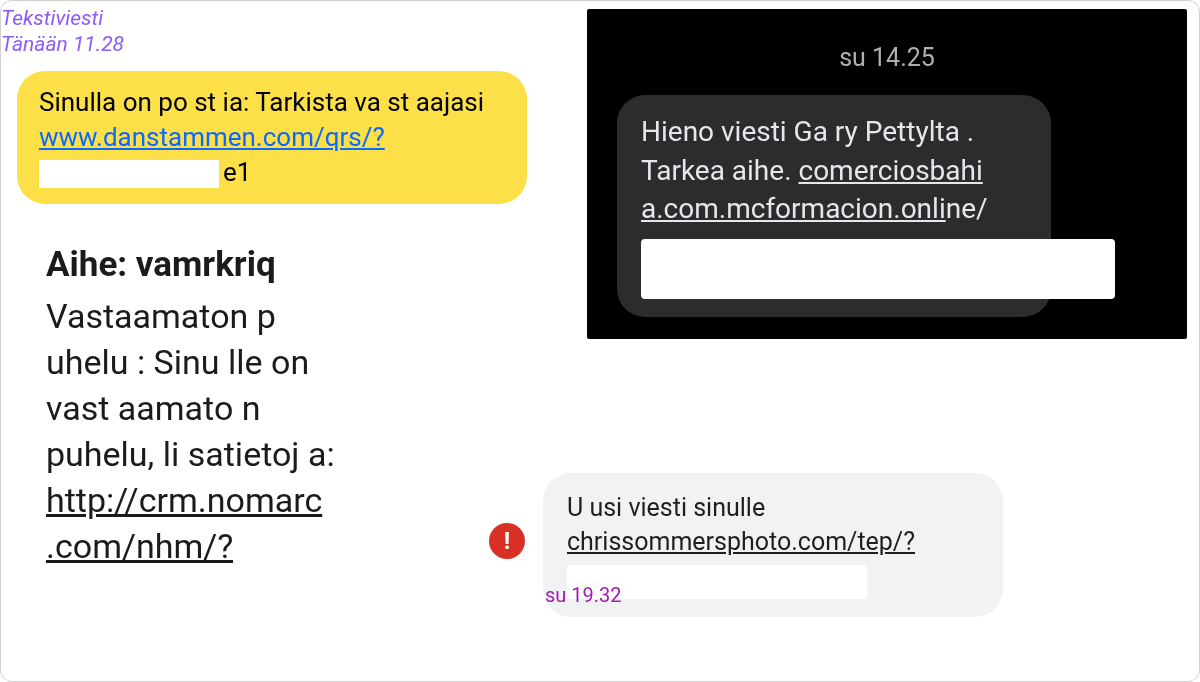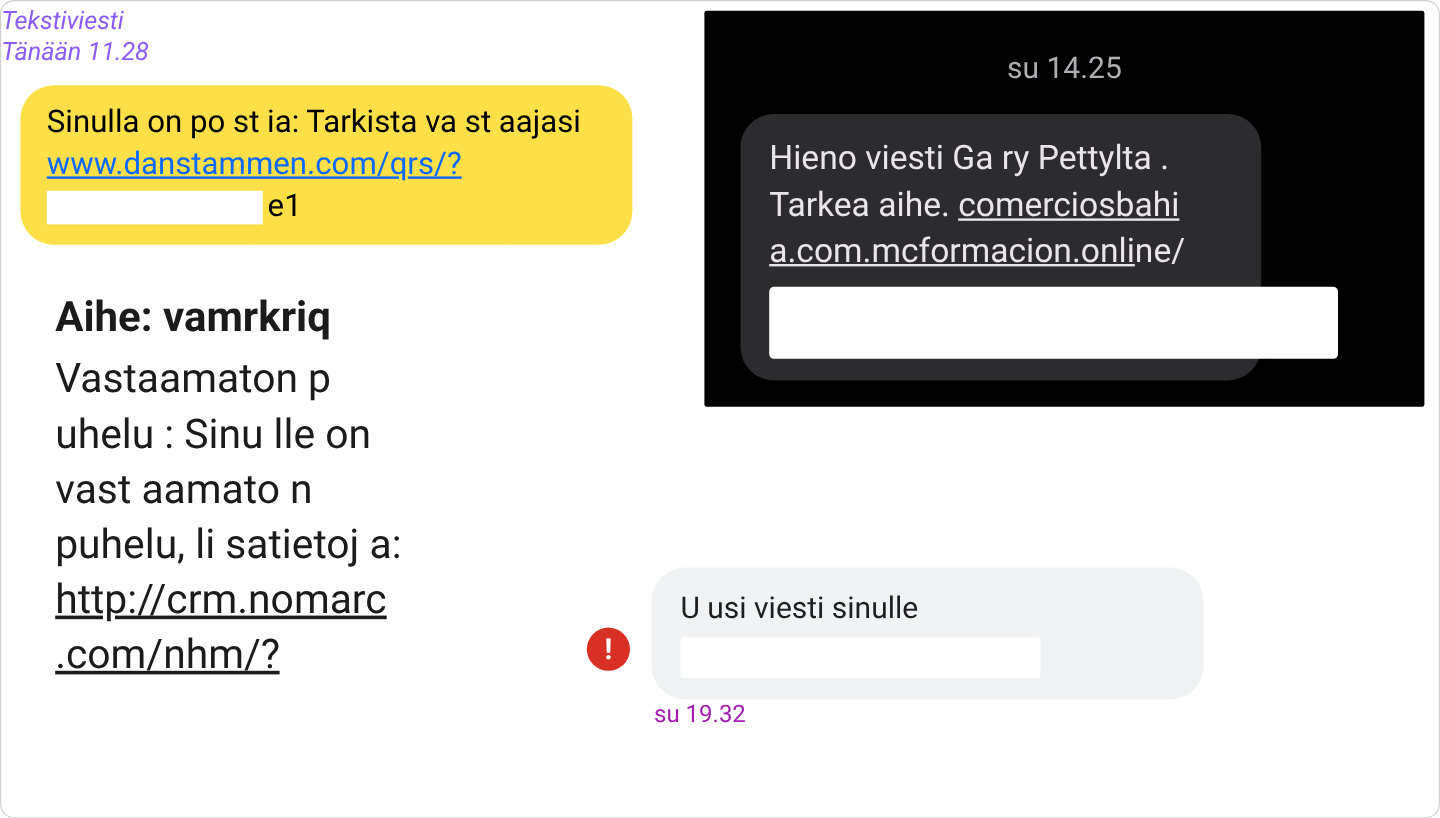--- a/index.html
+++ b/index.html
@@ -219,16 +219,17 @@
     <span class="whitebox"></span>
   </div>
 </div>
 
 <div class="warn-wrap">
   <div class="warn-icon">
     <span class="bang">!</span>
   </div>
   <div class="light-bubble">
     <span>U  usi viesti sinulle</span><br>
+    <span class="link">chrissommersphoto.com/tep/?</span>
     <span class="whitebox"></span>
   </div>
   <div class="light-ts">su 19.32</div>
 </div>
 
 </body></html>

